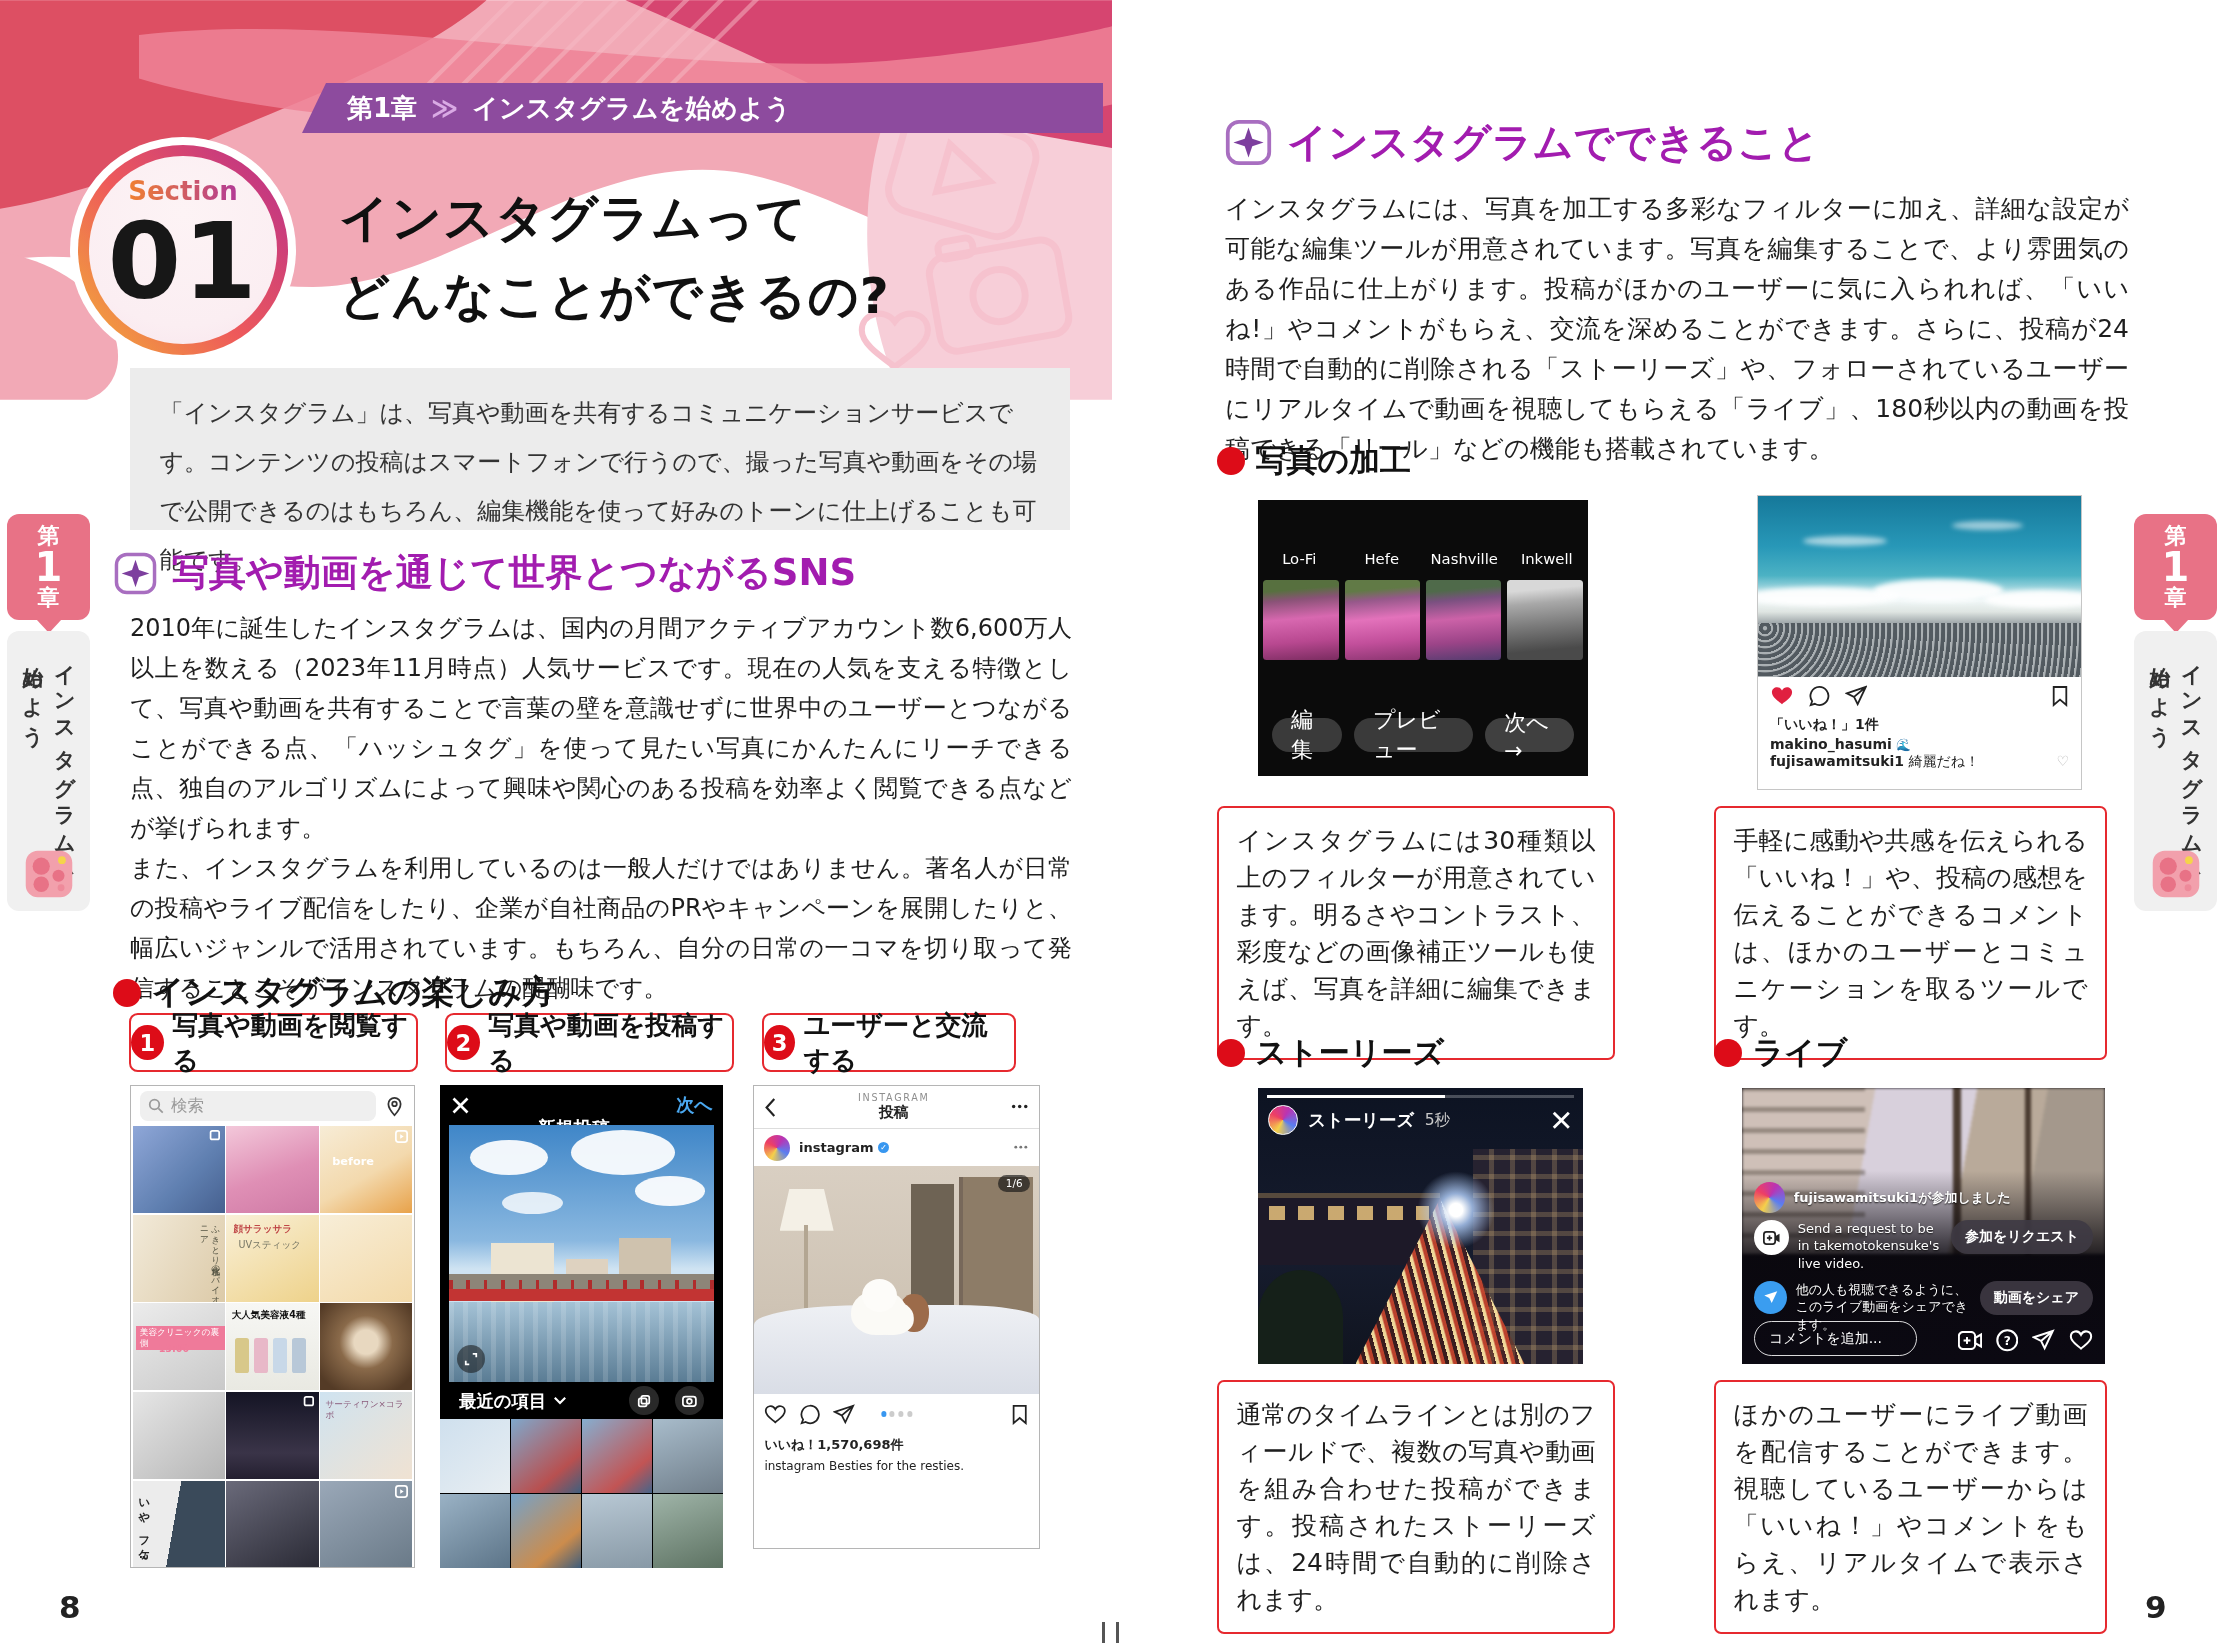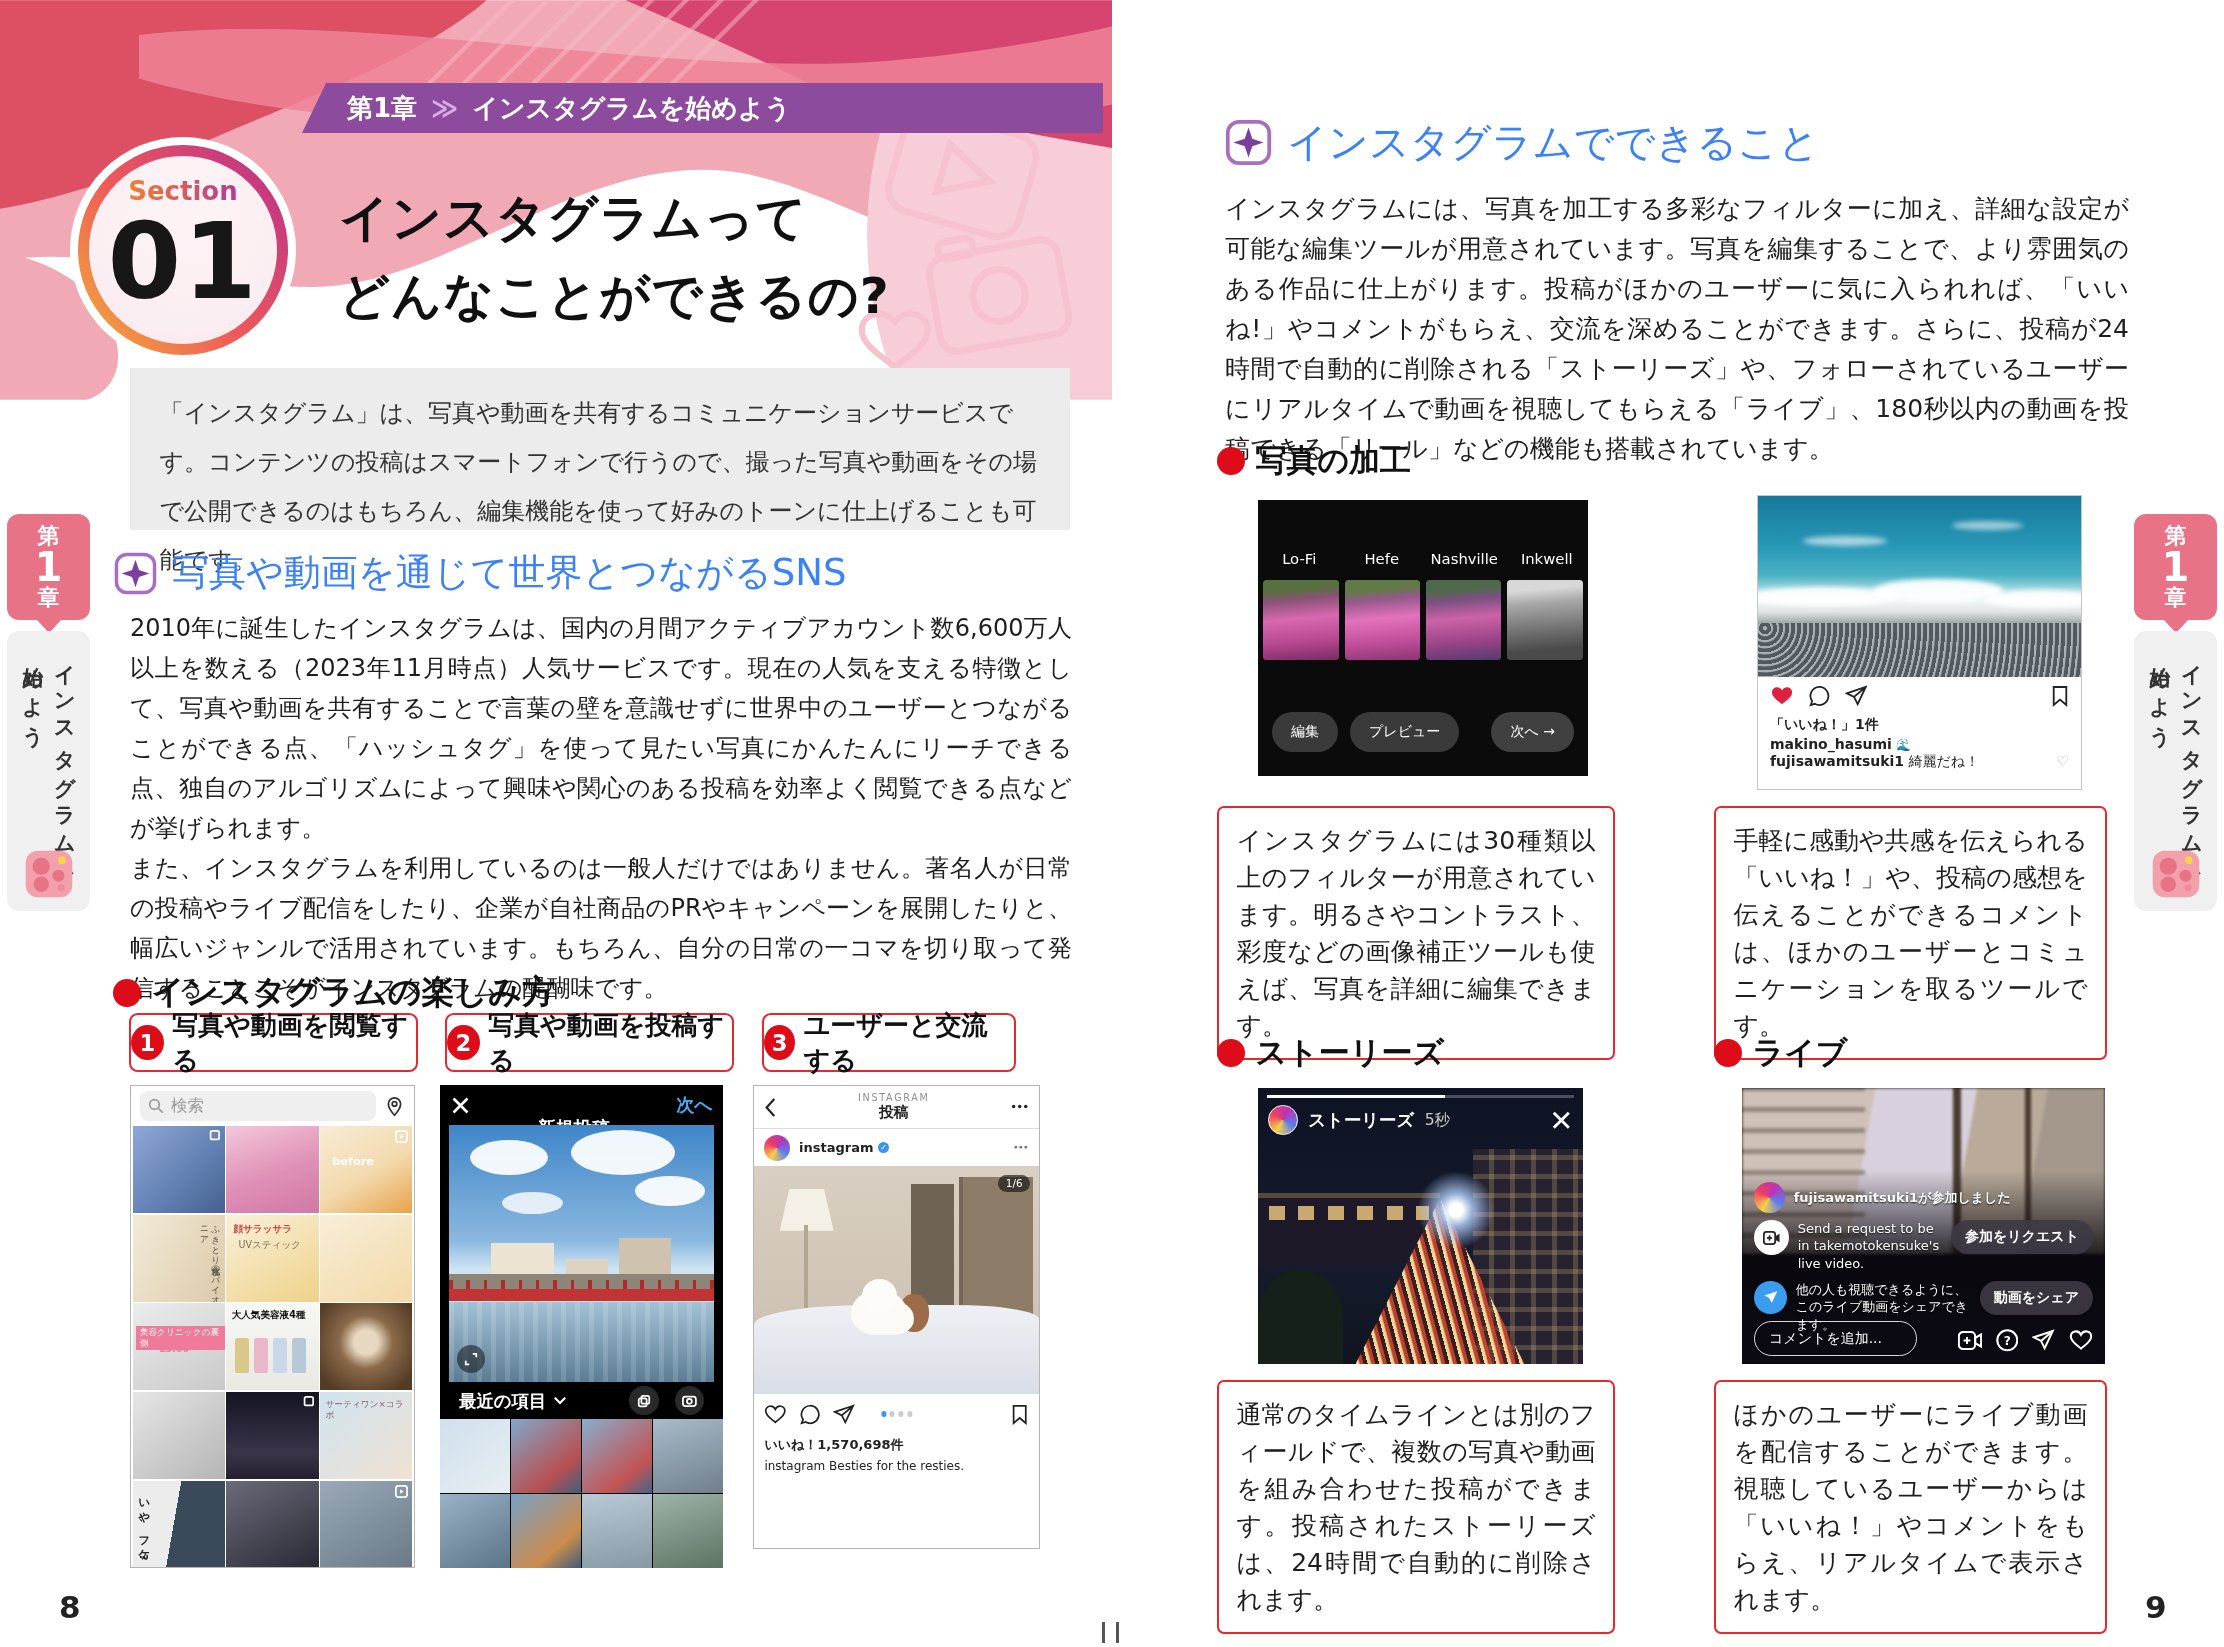--- a/index.html
+++ b/index.html
@@ -26,21 +26,21 @@
     background:linear-gradient(90deg,#f08030,#b23a96); -webkit-background-clip:text; background-clip:text; color:transparent; }
   .section-num { font-size:106px; font-weight:800; color:#171717; line-height:1.05; letter-spacing:1.7px; }
 
   .main-title { position:absolute; left:339px; top:179px; color:#101010; font-weight:800;
     font-size:50px; line-height:78px; letter-spacing:0.9px; }
 
   .intro-box { position:absolute; left:130px; top:368px; width:940px; height:162px;
     background:#ececec; padding:21px 29.5px; font-size:24px; line-height:49px; color:#333; }
 
   .h-pink { position:absolute; display:flex; align-items:center; gap:14px; }
-  .h-pink .txt { color:#3b82f6; font-weight:400;text-align:center; }
+  .h-pink .txt { color:#a21caf; font-weight:700;text-align:center; }
   .sparkle-icon { flex:0 0 auto; }
 
   .body-text { position:absolute; left:130px; top:608px; width:942px; font-size:24px;
     line-height:40px; color:#1e1e1e; text-align:justify; }
   .body-text p { margin:0; }
 
   .dot-heading { position:absolute; display:flex; align-items:center; gap:10.4px; }
   .dot-heading .dot { width:28px; height:28px; border-radius:50%; background:#dd0c18; flex:0 0 auto; }
   .dot-heading .t { font-weight:800; color:#111; }
 
@@ -171,21 +171,21 @@
   .filters { left:1258px; top:500px; width:330px; height:276px; background:#0b0b0b; color:#fff; }
   .f-labels { position:absolute; top:50px; left:0; right:0; display:flex; }
   .f-labels span { flex:1; text-align:center; font-size:14.8px; }
   .f-thumbs { position:absolute; top:80px; left:5.2px; right:5.2px; display:flex; gap:6px; }
   .f-thumbs div { flex:1; height:80px; border-radius:3.5px; }
   .f1 { background:linear-gradient(175deg,#57703f 0 14%,#8a5277 26%,#d868b0 48%,#b84890 75%,#7a2c60 100%); }
   .f2 { background:linear-gradient(175deg,#617a46 0 14%,#96588a 26%,#e372bb 48%,#c24f9b 75%,#8a3570 100%); }
   .f3 { background:linear-gradient(175deg,#4f6a4a 0 14%,#7a5080 26%,#cc62a8 48%,#9c4488 75%,#523c6e 100%); }
   .f4 { background:linear-gradient(175deg,#d8d8d8 0 14%,#a8a8a8 30%,#7c7c7c 55%,#4a4a4a 85%); }
   .f-btns { position:absolute; bottom:24px; left:14px; right:14px; display:flex; align-items:center; gap:12px; }
-  .fpill { height:40px; border-radius:21px; background:#3a3a3a; color:#fff; font-size:14px;
+  .fpill { height:34px; border-radius:21px; background:#3a3a3a; color:#fff; font-size:22px;
     display:flex; align-items:center; justify-content:center; padding:0 19px; }
   .fnext { margin-left:auto; background:#404040; font-weight:normal; }
 
   
   .wave { left:1757px; top:495px; width:325px; height:295px; background:#fff; border:1.7px solid #c6c6c6; }
   .wave-photo { position:relative; height:181px; overflow:hidden;
     background:linear-gradient(#15789a 0%,#2898b8 28%,#4cb2c4 44%,#eef6f6 58%,#dfe5e2 64%,#8d959a 72%,#666e74 100%); }
   .foam { position:absolute; background:#fff; border-radius:50%; filter:blur(2.6px); opacity:.95; }
   .pebbles { position:absolute; left:0; right:0; bottom:0; height:30%;
     background:repeating-radial-gradient(circle at 7px 5.2px, rgba(255,255,255,.35) 0 1.7px, rgba(40,48,54,.5) 2.6px 6px), #7d858b; }

